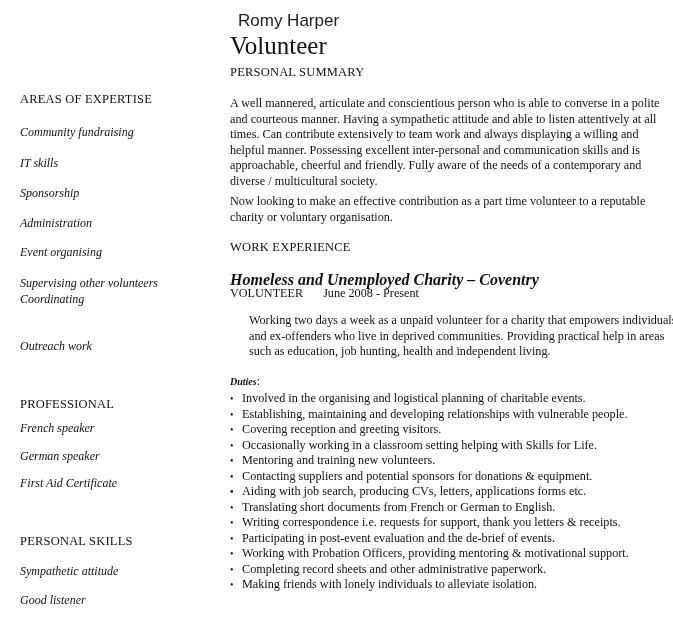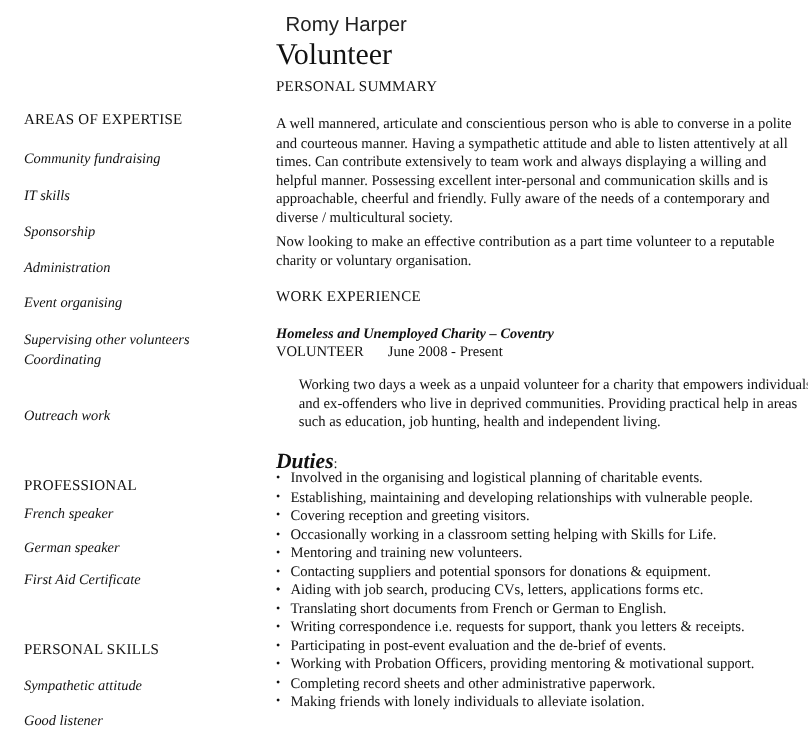--- a/index.html
+++ b/index.html
@@ -14,24 +14,24 @@
     font-family: "Liberation Sans", "DejaVu Sans", sans-serif;
     font-size: 17px; color: #222;
   }
   .title { left: 230px; top: 31px; font-size: 25px; line-height: 30px; }
   .heading { font-size: 12.5px; letter-spacing: 0.2px; }
   .side-item { left: 20px; font-size: 12px; font-style: italic; }
   .para {
     position: absolute; left: 230px; width: 440px;
     font-size: 12.2px; line-height: 15.6px; white-space: normal;
   }
-  .job-org { font-weight: bold; font-style: italic; font-size: 12px; }
+  .job-org { font-weight: bold; font-style: italic; font-size: 16px; }
   .job-role { font-size: 12.2px; }
   .job-role .date { display: inline-block; margin-left: 20px; }
-  .duties-label { font-weight: bold; font-style: italic; font-size: 18px; }
+  .duties-label { font-weight: bold; font-style: italic; font-size: 10px; }
   .duties-list {
     position: absolute; left: 230px; top: 391px; margin: 0; padding: 0;
     list-style: none; font-size: 12.2px; line-height: 15.5px;
   }
   .duties-list li { position: relative; padding-left: 12px; white-space: nowrap; }
   .duties-list li .bullet {
     position: absolute; left: 0px; top: 0px; font-size: 10px;
   }
 </style>
 </head>

